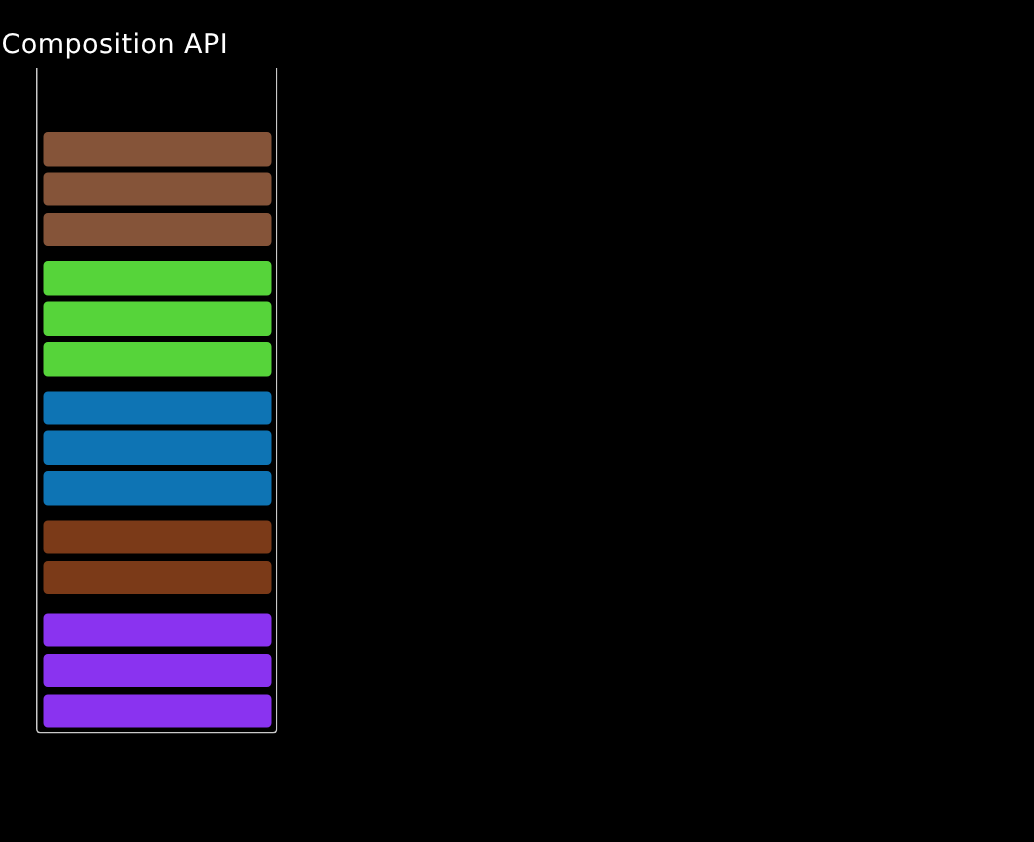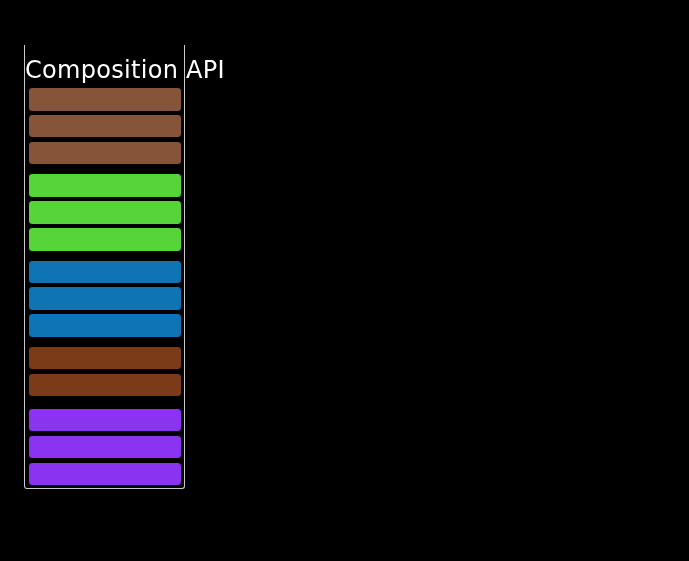--- a/index.html
+++ b/index.html
@@ -12,28 +12,27 @@
     font-family: "DejaVu Sans", sans-serif;
   }
   .canvas {
     position: relative;
     width: 689px;
     height: 561px;
     background: var(--bg, #000000);
   }
   .title {
     position: absolute;
-    left: 25px;
+    left: 1px;
     top: 17px;
-    font-size: 24px;
+    font-size: 18px;
     line-height: 26px;
     color: var(--title-color, #ffffff);
     letter-spacing: 0.3px;
     white-space: nowrap;
-    margin-top: 40px;
   }
   .container {
     position: absolute;
     left: 24px;
     top: 45px;
     width: 161px;
     height: 444px;
     border-left: 1.4px solid var(--border-color, #c9c9c9);
     border-right: 1.4px solid var(--border-color, #c9c9c9);
     border-bottom: 1.4px solid var(--border-color, #c9c9c9);

